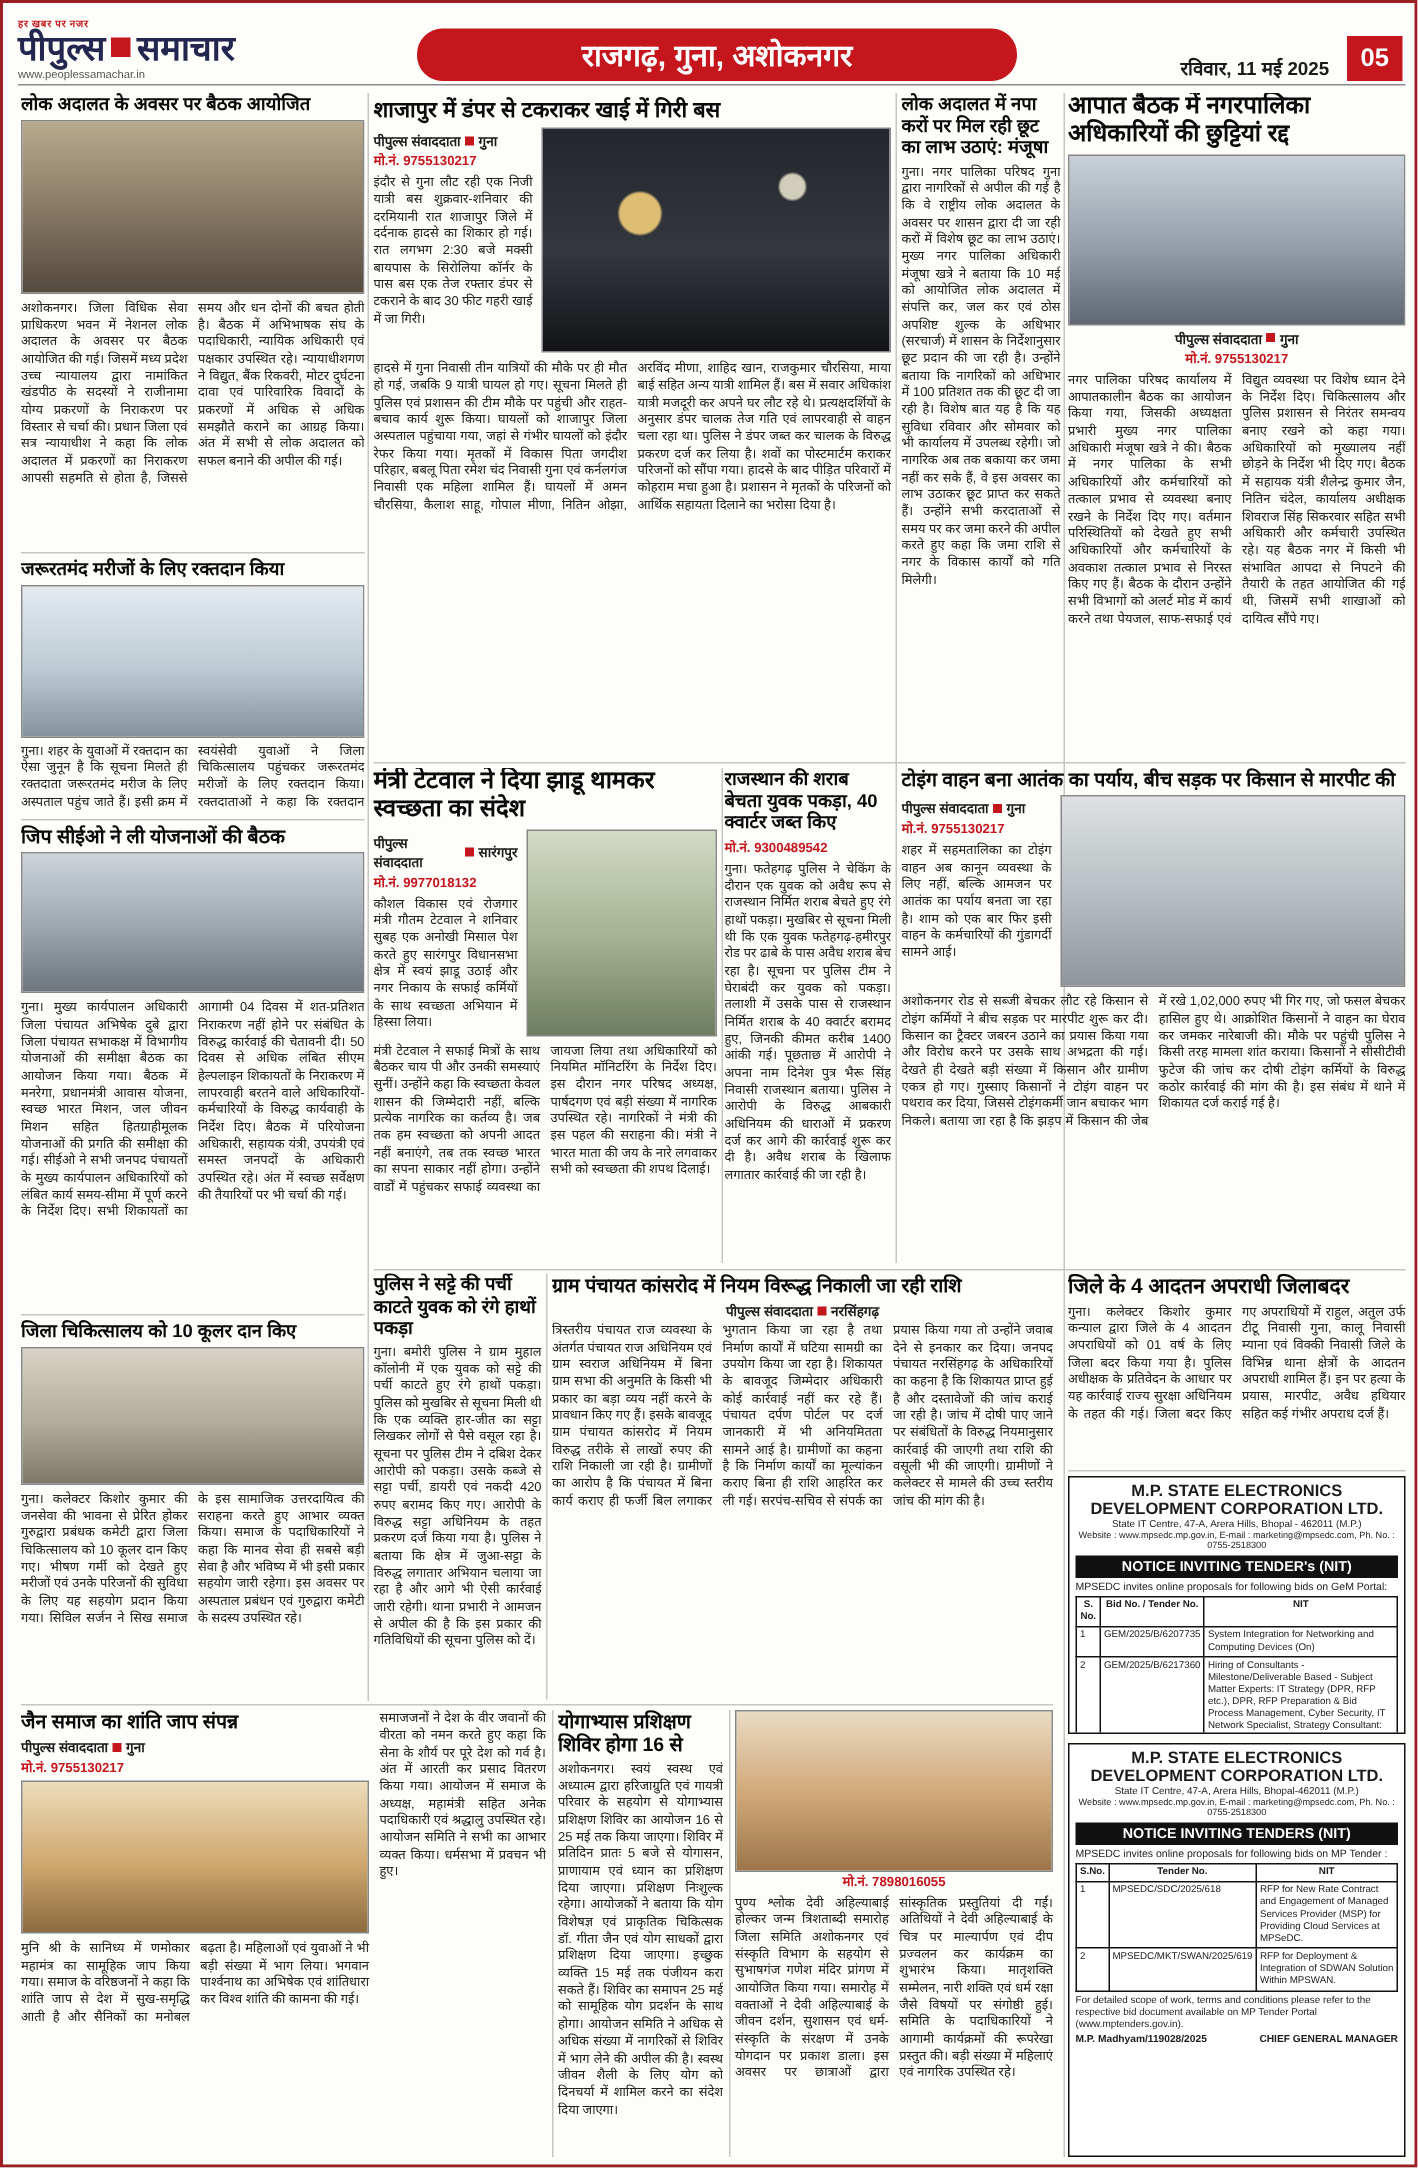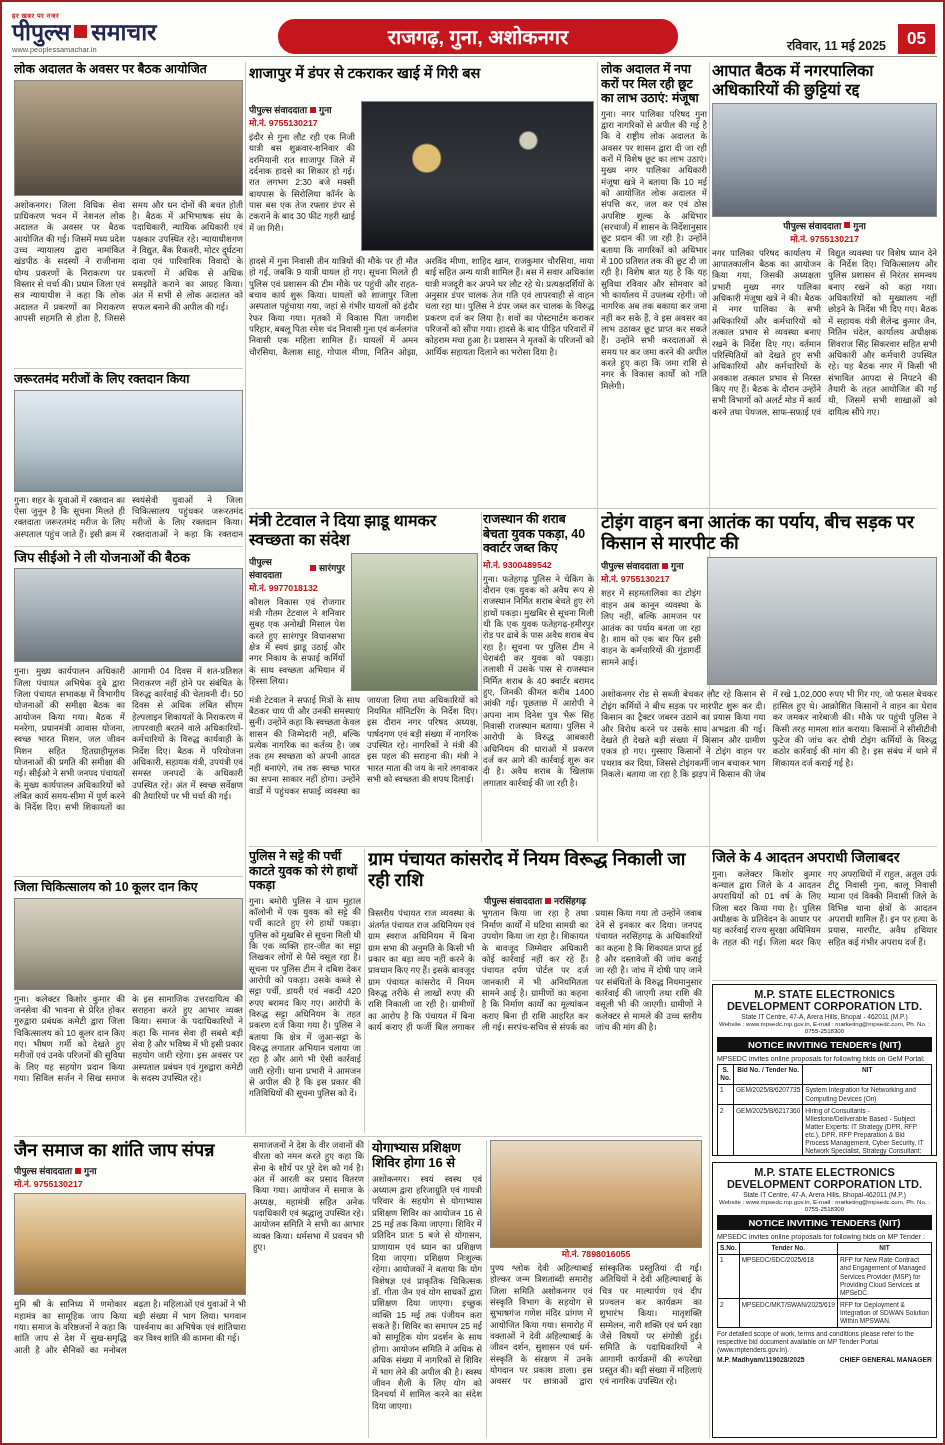--- a/index.html
+++ b/index.html
@@ -16,26 +16,26 @@
   .sqbig{width:13px;height:13px;background:#c4161c;display:inline-block;flex:none}
   .logo-url{font-size:7.5px;color:#555;margin-top:1px}
   .region-banner{flex:none;width:400px;background:#c4161c;color:#fff;font-weight:bold;font-size:20px;
         text-align:center;border-radius:17px;padding:4px 0;margin-left:14px}
   .mast-date{font-size:12.5px;font-weight:bold;margin-left:auto;margin-right:12px;white-space:nowrap}
   .page-num{background:#c4161c;color:#fff;font-weight:bold;font-size:17px;padding:5px 9px;flex:none}
   
   .art{position:absolute;overflow:hidden}
   .hl{font-weight:bold;color:#0a0a0a;line-height:1.18;margin-bottom:3px}
   .hl-xl{font-size:25px;line-height:1.22}
-  .hl-lg{font-size:18px}
+  .hl-lg{font-size:13px}
   .hl-md{font-size:16px}
   .hl-md2{font-size:14px}
   .hl-sm{font-size:13px}
   .hl-xs{font-size:12.3px}
-  .kicker{font-size:14.5px;font-weight:bold;margin-bottom:19px;color:#0a0a0a}
+  .kicker{font-size:14.5px;font-weight:bold;margin-bottom:3px;color:#0a0a0a}
   .subhead{font-size:11.5px;font-weight:bold;border-bottom:1px solid #999;padding-bottom:2px;margin-bottom:3px}
   .body{font-size:8.6px;line-height:1.32;text-align:justify;color:#202020}
   .c2{column-count:2;column-gap:7px}
   .c3{column-count:3;column-gap:7px}
   .row{display:flex;gap:6px}
   .photo{border:1px solid #878787}
   .byline{font-size:9px;font-weight:bold;display:flex;align-items:center;gap:3px;margin:2px 0 1px}
   .byline.center{justify-content:center}
   .sq{width:6px;height:6px;background:#c4161c;display:inline-block;flex:none}
   .phone{color:#c4161c;font-weight:bold;font-size:8.8px;margin-bottom:3px}

